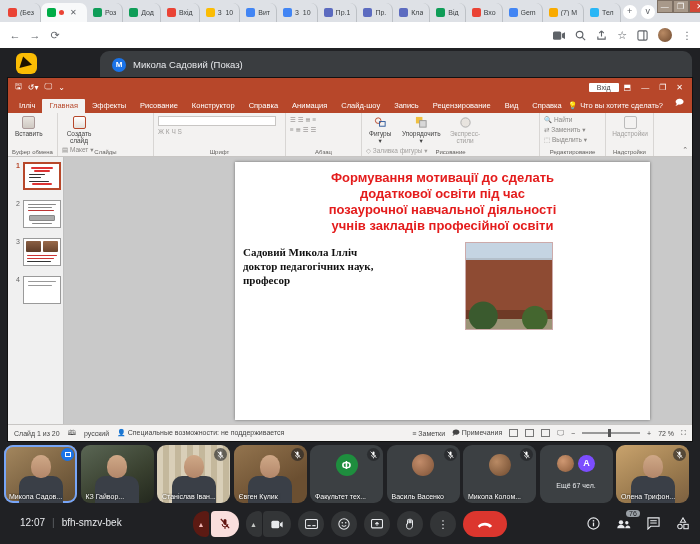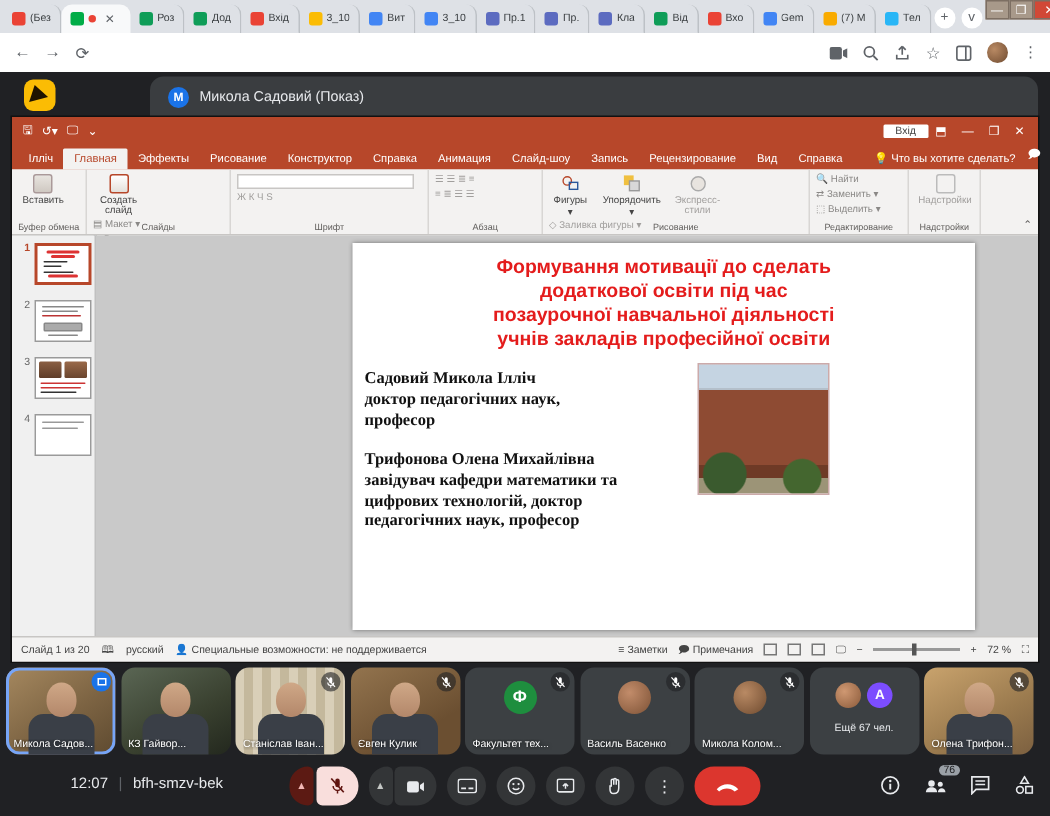--- a/index.html
+++ b/index.html
@@ -51,21 +51,21 @@
   #ppt { position:absolute; left:8px; top:78px; width:684px; height:363px; background:#f3f2f1;
          box-shadow:0 0 0 1px #111; }
   #ppt-titlebar { height:18px; background:#b7472a; display:flex; align-items:center; color:#fff; padding:0 4px; }
   .qat-ic { font-size:8px; margin:0 3px; }
   #ppt-title { position:absolute; left:0; right:0; text-align:center; font-size:7.5px; color:#fff; pointer-events:none; }
   #ppt-signin { margin-left:auto; background:#fff; color:#444; font-size:7px; padding:1px 8px; border-radius:1px; z-index:2; }
   .ppt-wc { font-size:8px; margin:0 5px; z-index:2; }
   #ribbon-tabs { height:17px; background:#b7472a; display:flex; align-items:flex-end; padding-left:4px; }
   .rtab { color:#fff; font-size:7.5px; padding:2px 7px 3px; white-space:nowrap; }
   .rtab.is-active { background:#f3f2f1; color:#b7472a; border-radius:1px 1px 0 0; }
-  #tellme { color:#fff; font-size:7.5px; margin-left:14px; padding-bottom:3px; white-space:nowrap; }
+  #tellme { color:#fff; font-size:7.5px; margin-left:0; padding-bottom:3px; white-space:nowrap; }
   #ribbon-note-ic { margin-left:auto; color:#fff; font-size:8px; padding:0 8px 3px; }
 
   #ribbon { height:44px; background:#f3f2f1; border-bottom:1px solid #c8c6c4; display:flex; }
   .rgroup { position:relative; height:100%; border-right:1px solid #d8d6d4; padding:2px 4px 10px; flex:0 0 auto; }
   .rg-label { position:absolute; bottom:1px; left:0; right:0; text-align:center; font-size:6px; color:#605e5c; white-space:nowrap; }
   .bigbtn { display:inline-flex; flex-direction:column; align-items:center; font-size:6.5px; color:#444;
             padding:1px 3px; vertical-align:top; text-align:center; }
   .bigbtn .ic { width:13px; height:13px; margin-bottom:1px; border-radius:2px; }
   .ic-paste { background:linear-gradient(#e8e4df,#cfc9c2); border:1px solid #a99; }
   .ic-newslide { background:linear-gradient(#fff,#e4e0da); border:1px solid #b7472a; }
@@ -130,21 +130,21 @@
   .micoff { position:absolute; top:3px; right:3px; width:13px; height:13px; border-radius:50%;
             background:rgba(32,33,36,.6); display:flex; align-items:center; justify-content:center; }
   .tile:not(.is-muted) .micoff { display:none; }
   .bluebadge { display:none; }
   .tile.is-active .bluebadge { display:flex; position:absolute; top:3px; right:3px; width:13px; height:13px;
       border-radius:50%; background:#1a73e8; align-items:center; justify-content:center; }
   .bluebadge span { width:6px; height:5px; border:1px solid #fff; display:block; }
 
   
   #bottombar { position:absolute; left:0; top:505px; width:700px; height:39px; }
-  #meet-meta { position:absolute; left:47px; top:12px; display:flex; gap:7px; align-items:flex-end;
+  #meet-meta { position:absolute; left:20px; top:12px; display:flex; gap:7px; align-items:flex-end;
                color:#e8eaed; font-size:10px; }
   #meet-meta .sep { color:#5f6368; }
   #controls { position:absolute; left:50%; top:6px; transform:translateX(-50%); display:flex; gap:7px; align-items:center; }
   .splitbtn { display:flex; gap:1.5px; }
   .seg { height:26px; display:flex; align-items:center; justify-content:center; }
   .seg.chev { width:16px; border-radius:13px 4px 4px 13px; font-size:7px; }
   .seg.main { width:28px; border-radius:4px 13px 13px 4px; }
   .mic-chev { background:#5c1a13; color:#f2b8b5; }
   .mic-main { background:#f9dedc; }
   .cam-chev { background:#333537; color:#c4c7c5; }
@@ -487,24 +487,20 @@
     </div>
 
     <div id="slide">
       <div id="slide-title">Формування мотивації до сделать
 додаткової освіти під час
 позаурочної навчальної діяльності
 учнів закладів професійної освіти</div>
       <div class="author" id="author1">Садовий Микола Ілліч
 доктор педагогічних наук,
 професор</div>
-      <div class="author" id="author2">Трифонова Олена Михайлівна
-завідувач кафедри математики та
-цифрових технологій, доктор
-педагогічних наук, професор</div>
       <div id="slide-photo"></div>
     </div>
   </div>
 
   <div id="statusbar">
     <span>Слайд 1 из 20</span>
     <span>🕮</span>
     <span>русский</span>
     <span>👤 <span>Специальные возможности: не поддерживается</span></span>
     <div id="status-right">

